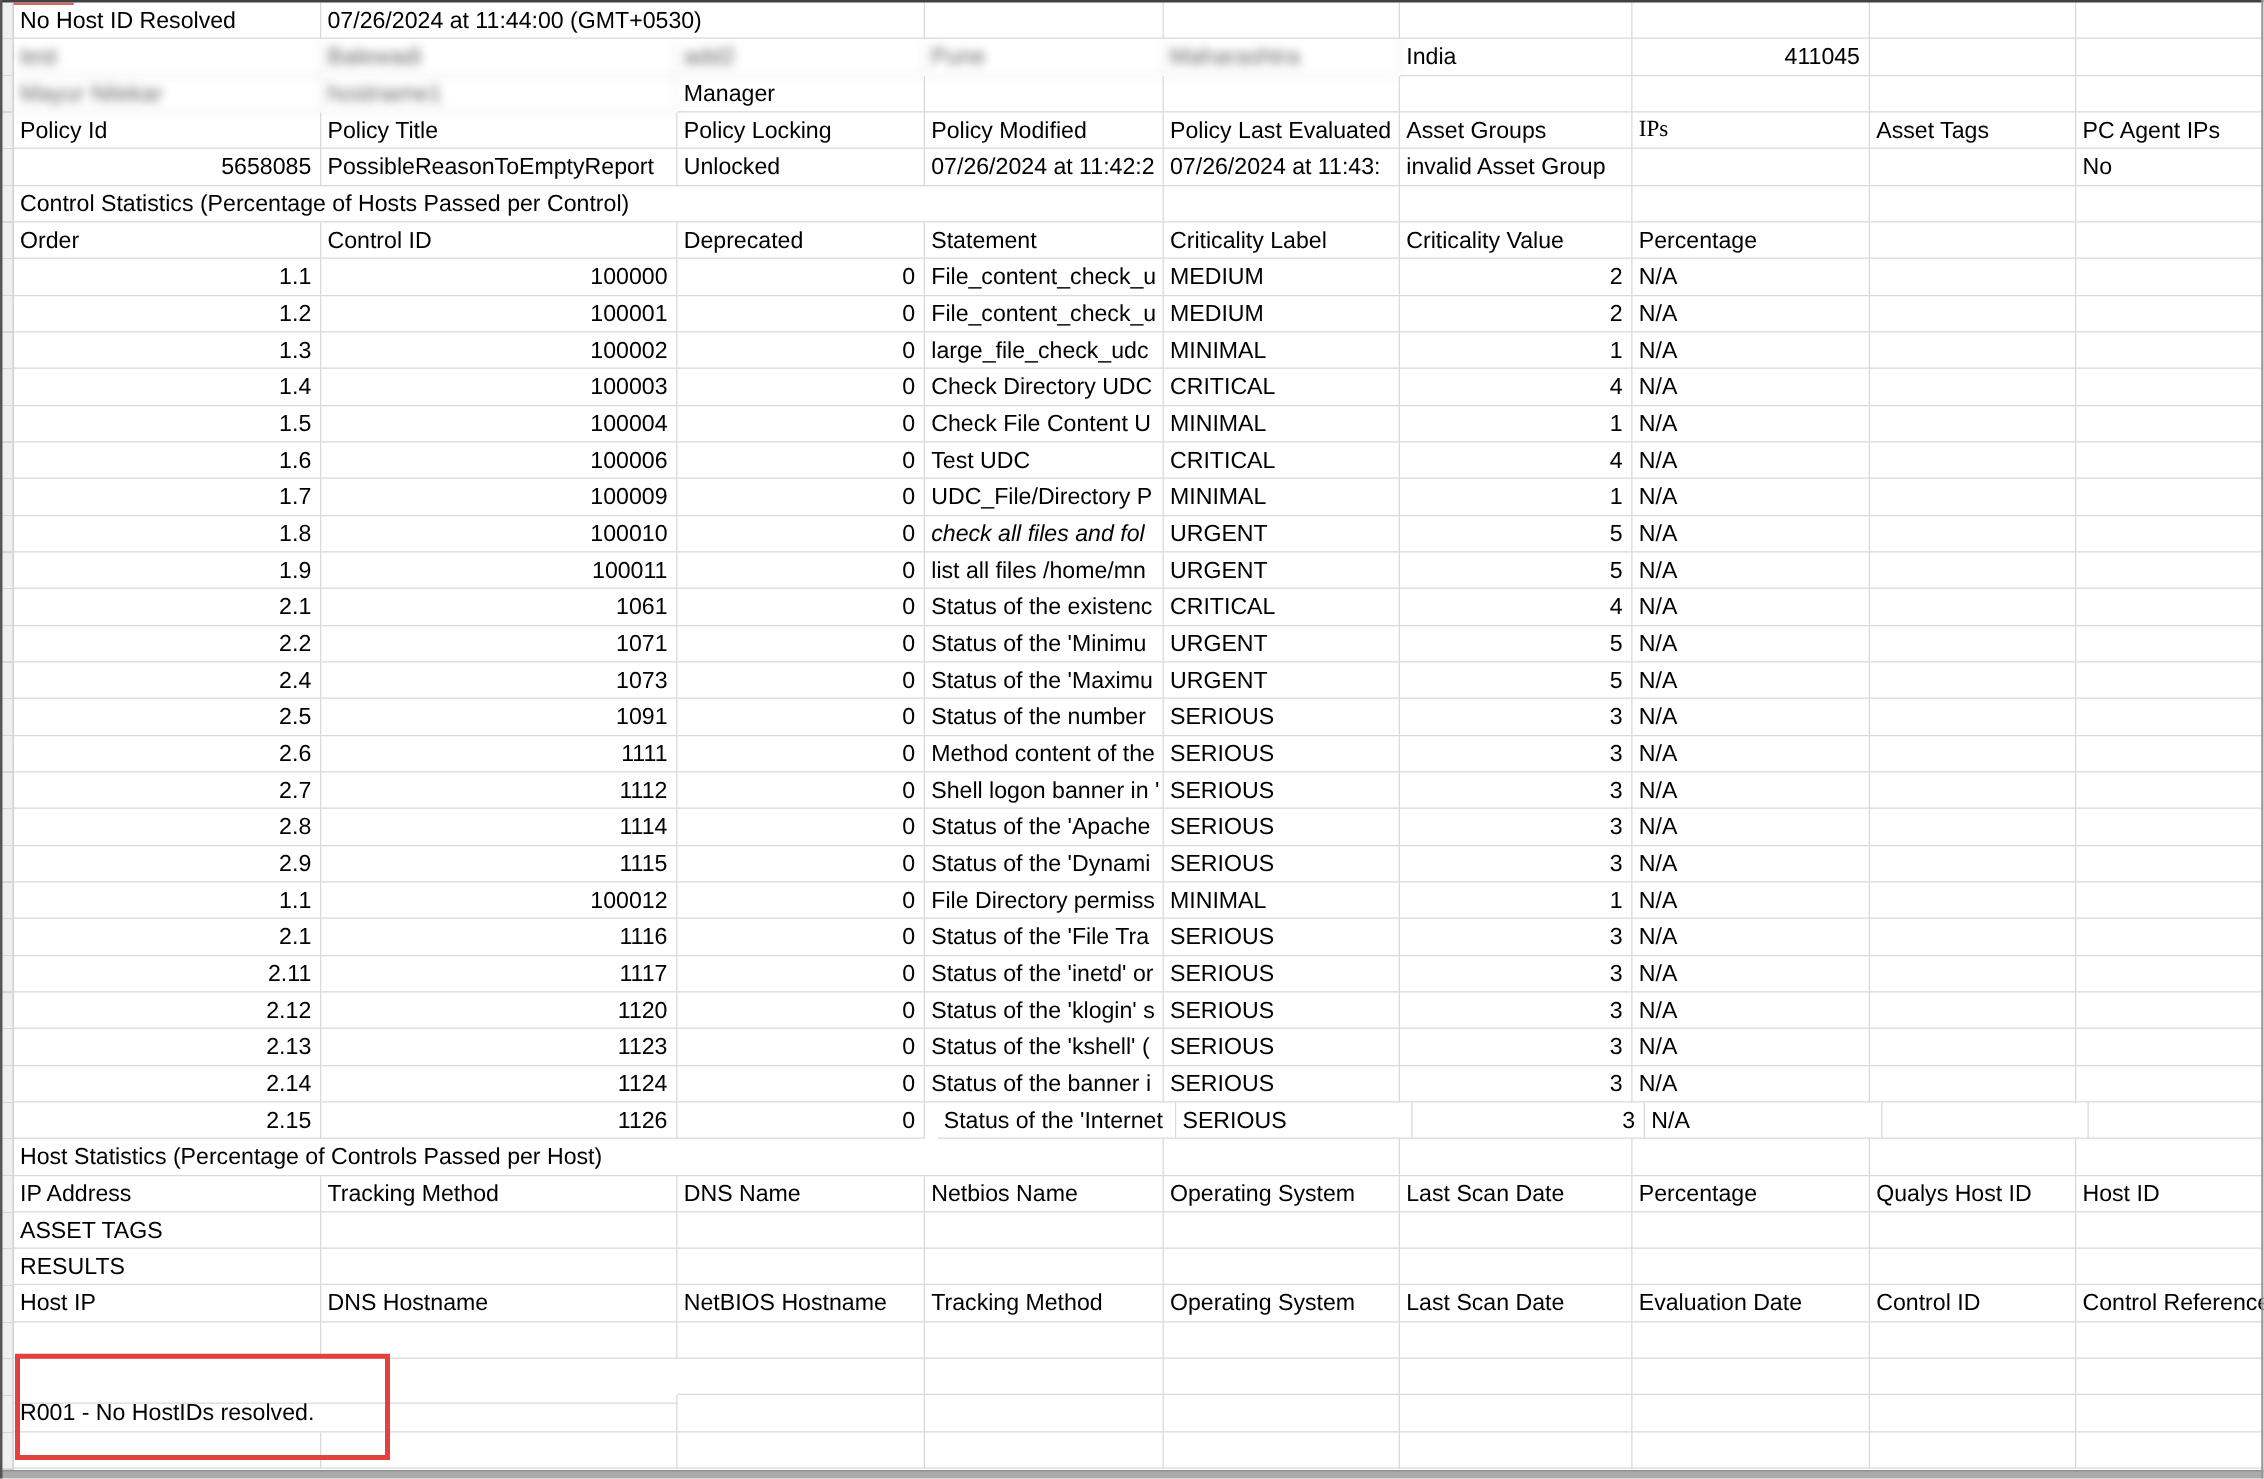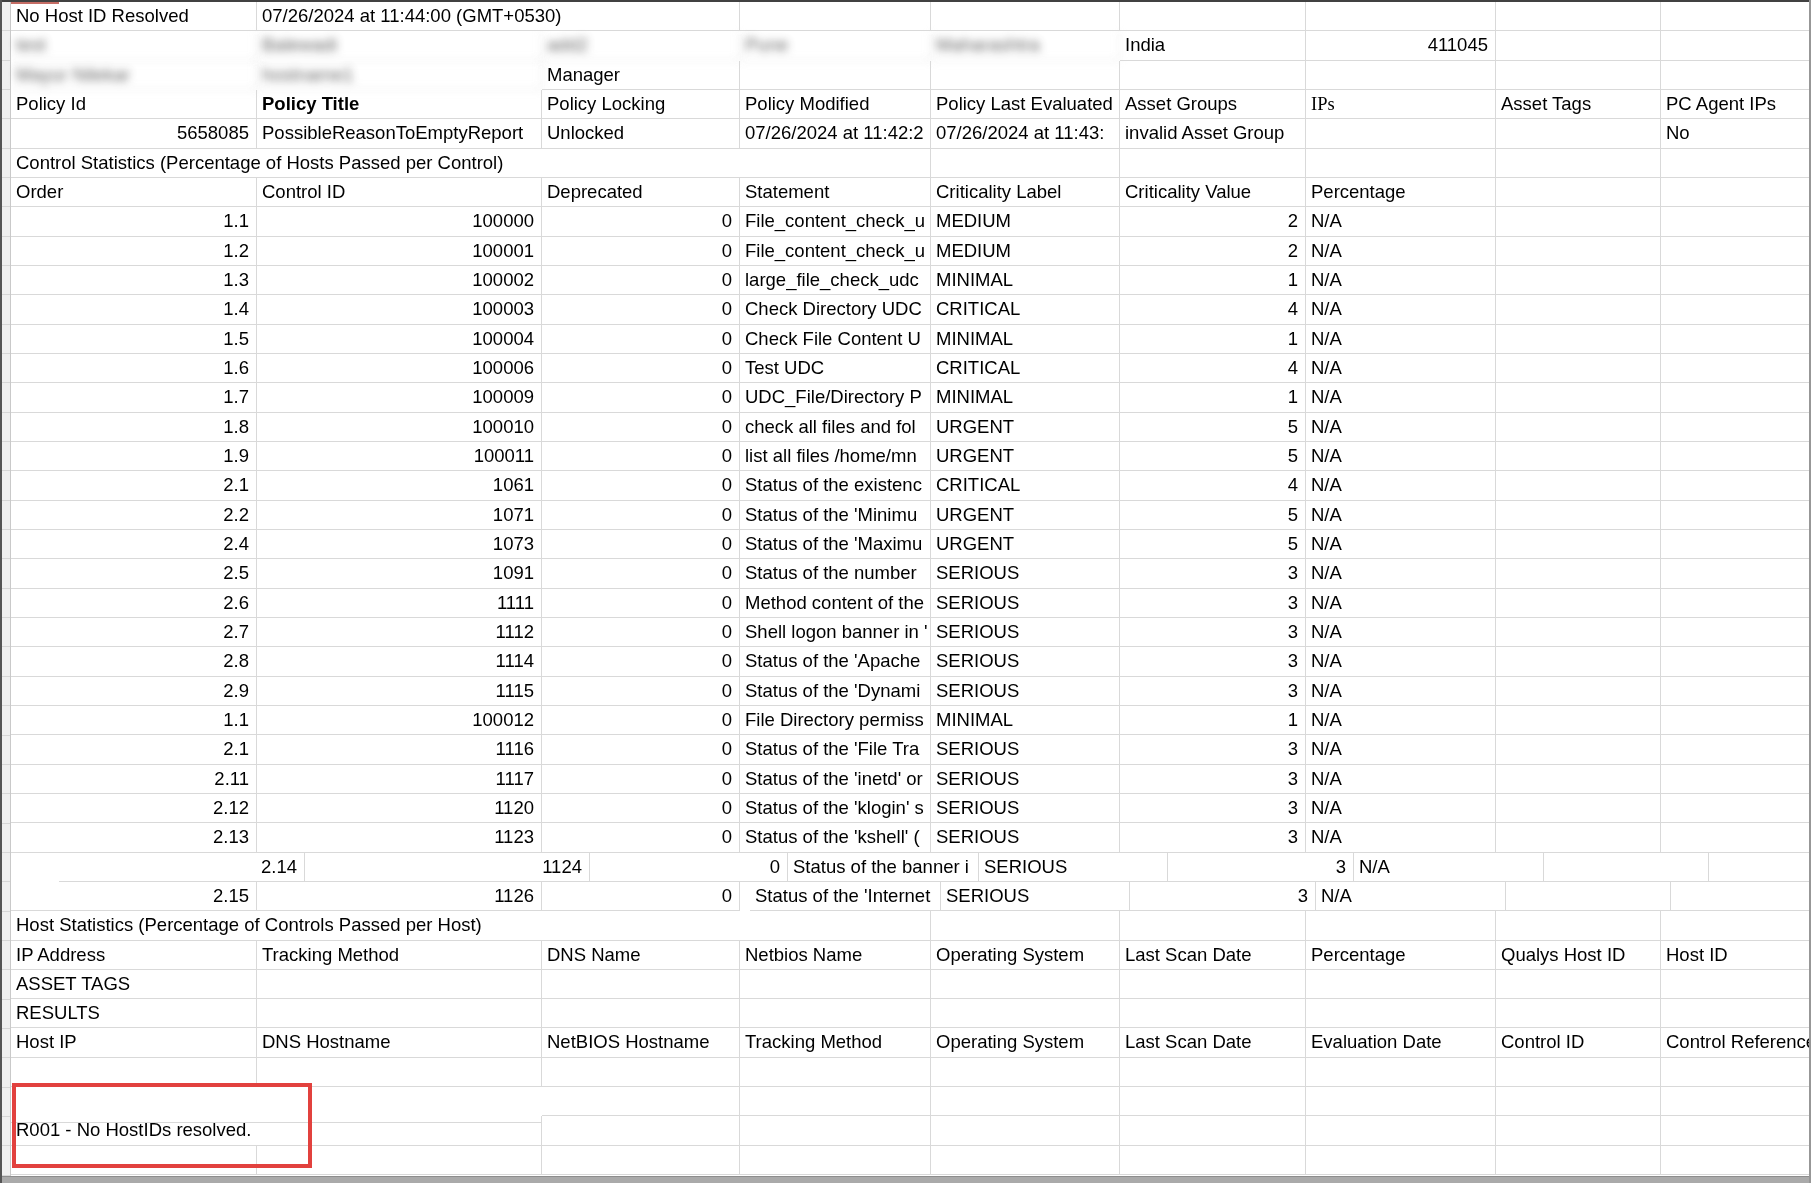--- a/index.html
+++ b/index.html
@@ -76,21 +76,21 @@
         <div class="cell" style="width: 198px;">Manager</div>
         <div class="cell" style="width: 191px;"></div>
         <div class="cell" style="width: 189px;"></div>
         <div class="cell" style="width: 186px;"></div>
         <div class="cell" style="width: 190px;"></div>
         <div class="cell" style="width: 165px;"></div>
         <div class="cell" style="width: 152px;"></div>
       </div>
       <div class="row">
         <div class="cell" style="width: 246px;">Policy Id</div>
-        <div class="cell" style="width: 285px; font-weight: bold;">Policy Title</div>
+        <div class="cell" style="width: 285px;">Policy Title</div>
         <div class="cell" style="width: 198px;">Policy Locking</div>
         <div class="cell" style="width: 191px;">Policy Modified</div>
         <div class="cell" style="width: 189px;">Policy Last Evaluated</div>
         <div class="cell" style="width: 186px;">Asset Groups</div>
         <div class="cell" style="width: 190px; font-family: Liberation Serif, serif;">IPs</div>
         <div class="cell" style="width: 165px;">Asset Tags</div>
         <div class="cell" style="width: 152px;">PC Agent IPs</div>
       </div>
       <div class="row">
         <div class="cell ra" style="width: 246px;">5658085</div>
@@ -196,21 +196,21 @@
         <div class="cell" style="width: 189px;">MINIMAL</div>
         <div class="cell ra" style="width: 186px;">1</div>
         <div class="cell" style="width: 190px;">N/A</div>
         <div class="cell" style="width: 165px;"></div>
         <div class="cell" style="width: 152px;"></div>
       </div>
       <div class="row">
         <div class="cell ra" style="width: 246px;">1.8</div>
         <div class="cell ra" style="width: 285px;">100010</div>
         <div class="cell ra" style="width: 198px;">0</div>
-        <div class="cell" style="width: 191px;">check all files and fol</div>
+        <div class="cell" style="width: 191px; font-style: italic;">check all files and fol</div>
         <div class="cell" style="width: 189px;">URGENT</div>
         <div class="cell ra" style="width: 186px;">5</div>
         <div class="cell" style="width: 190px;">N/A</div>
         <div class="cell" style="width: 165px;"></div>
         <div class="cell" style="width: 152px;"></div>
       </div>
       <div class="row">
         <div class="cell ra" style="width: 246px;">1.9</div>
         <div class="cell ra" style="width: 285px;">100011</div>
         <div class="cell ra" style="width: 198px;">0</div>
@@ -358,21 +358,21 @@
         <div class="cell ra" style="width: 285px;">1123</div>
         <div class="cell ra" style="width: 198px;">0</div>
         <div class="cell" style="width: 191px;">Status of the 'kshell' (</div>
         <div class="cell" style="width: 189px;">SERIOUS</div>
         <div class="cell ra" style="width: 186px;">3</div>
         <div class="cell" style="width: 190px;">N/A</div>
         <div class="cell" style="width: 165px;"></div>
         <div class="cell" style="width: 152px;"></div>
       </div>
       <div class="row">
-        <div class="cell ra" style="width: 246px; margin-left: 48px;">2.14</div>
+        <div class="cell ra" style="width: 246px;">2.14</div>
         <div class="cell ra" style="width: 285px;">1124</div>
         <div class="cell ra" style="width: 198px;">0</div>
         <div class="cell" style="width: 191px;">Status of the banner i</div>
         <div class="cell" style="width: 189px;">SERIOUS</div>
         <div class="cell ra" style="width: 186px;">3</div>
         <div class="cell" style="width: 190px;">N/A</div>
         <div class="cell" style="width: 165px;"></div>
         <div class="cell" style="width: 152px;"></div>
       </div>
       <div class="row">

